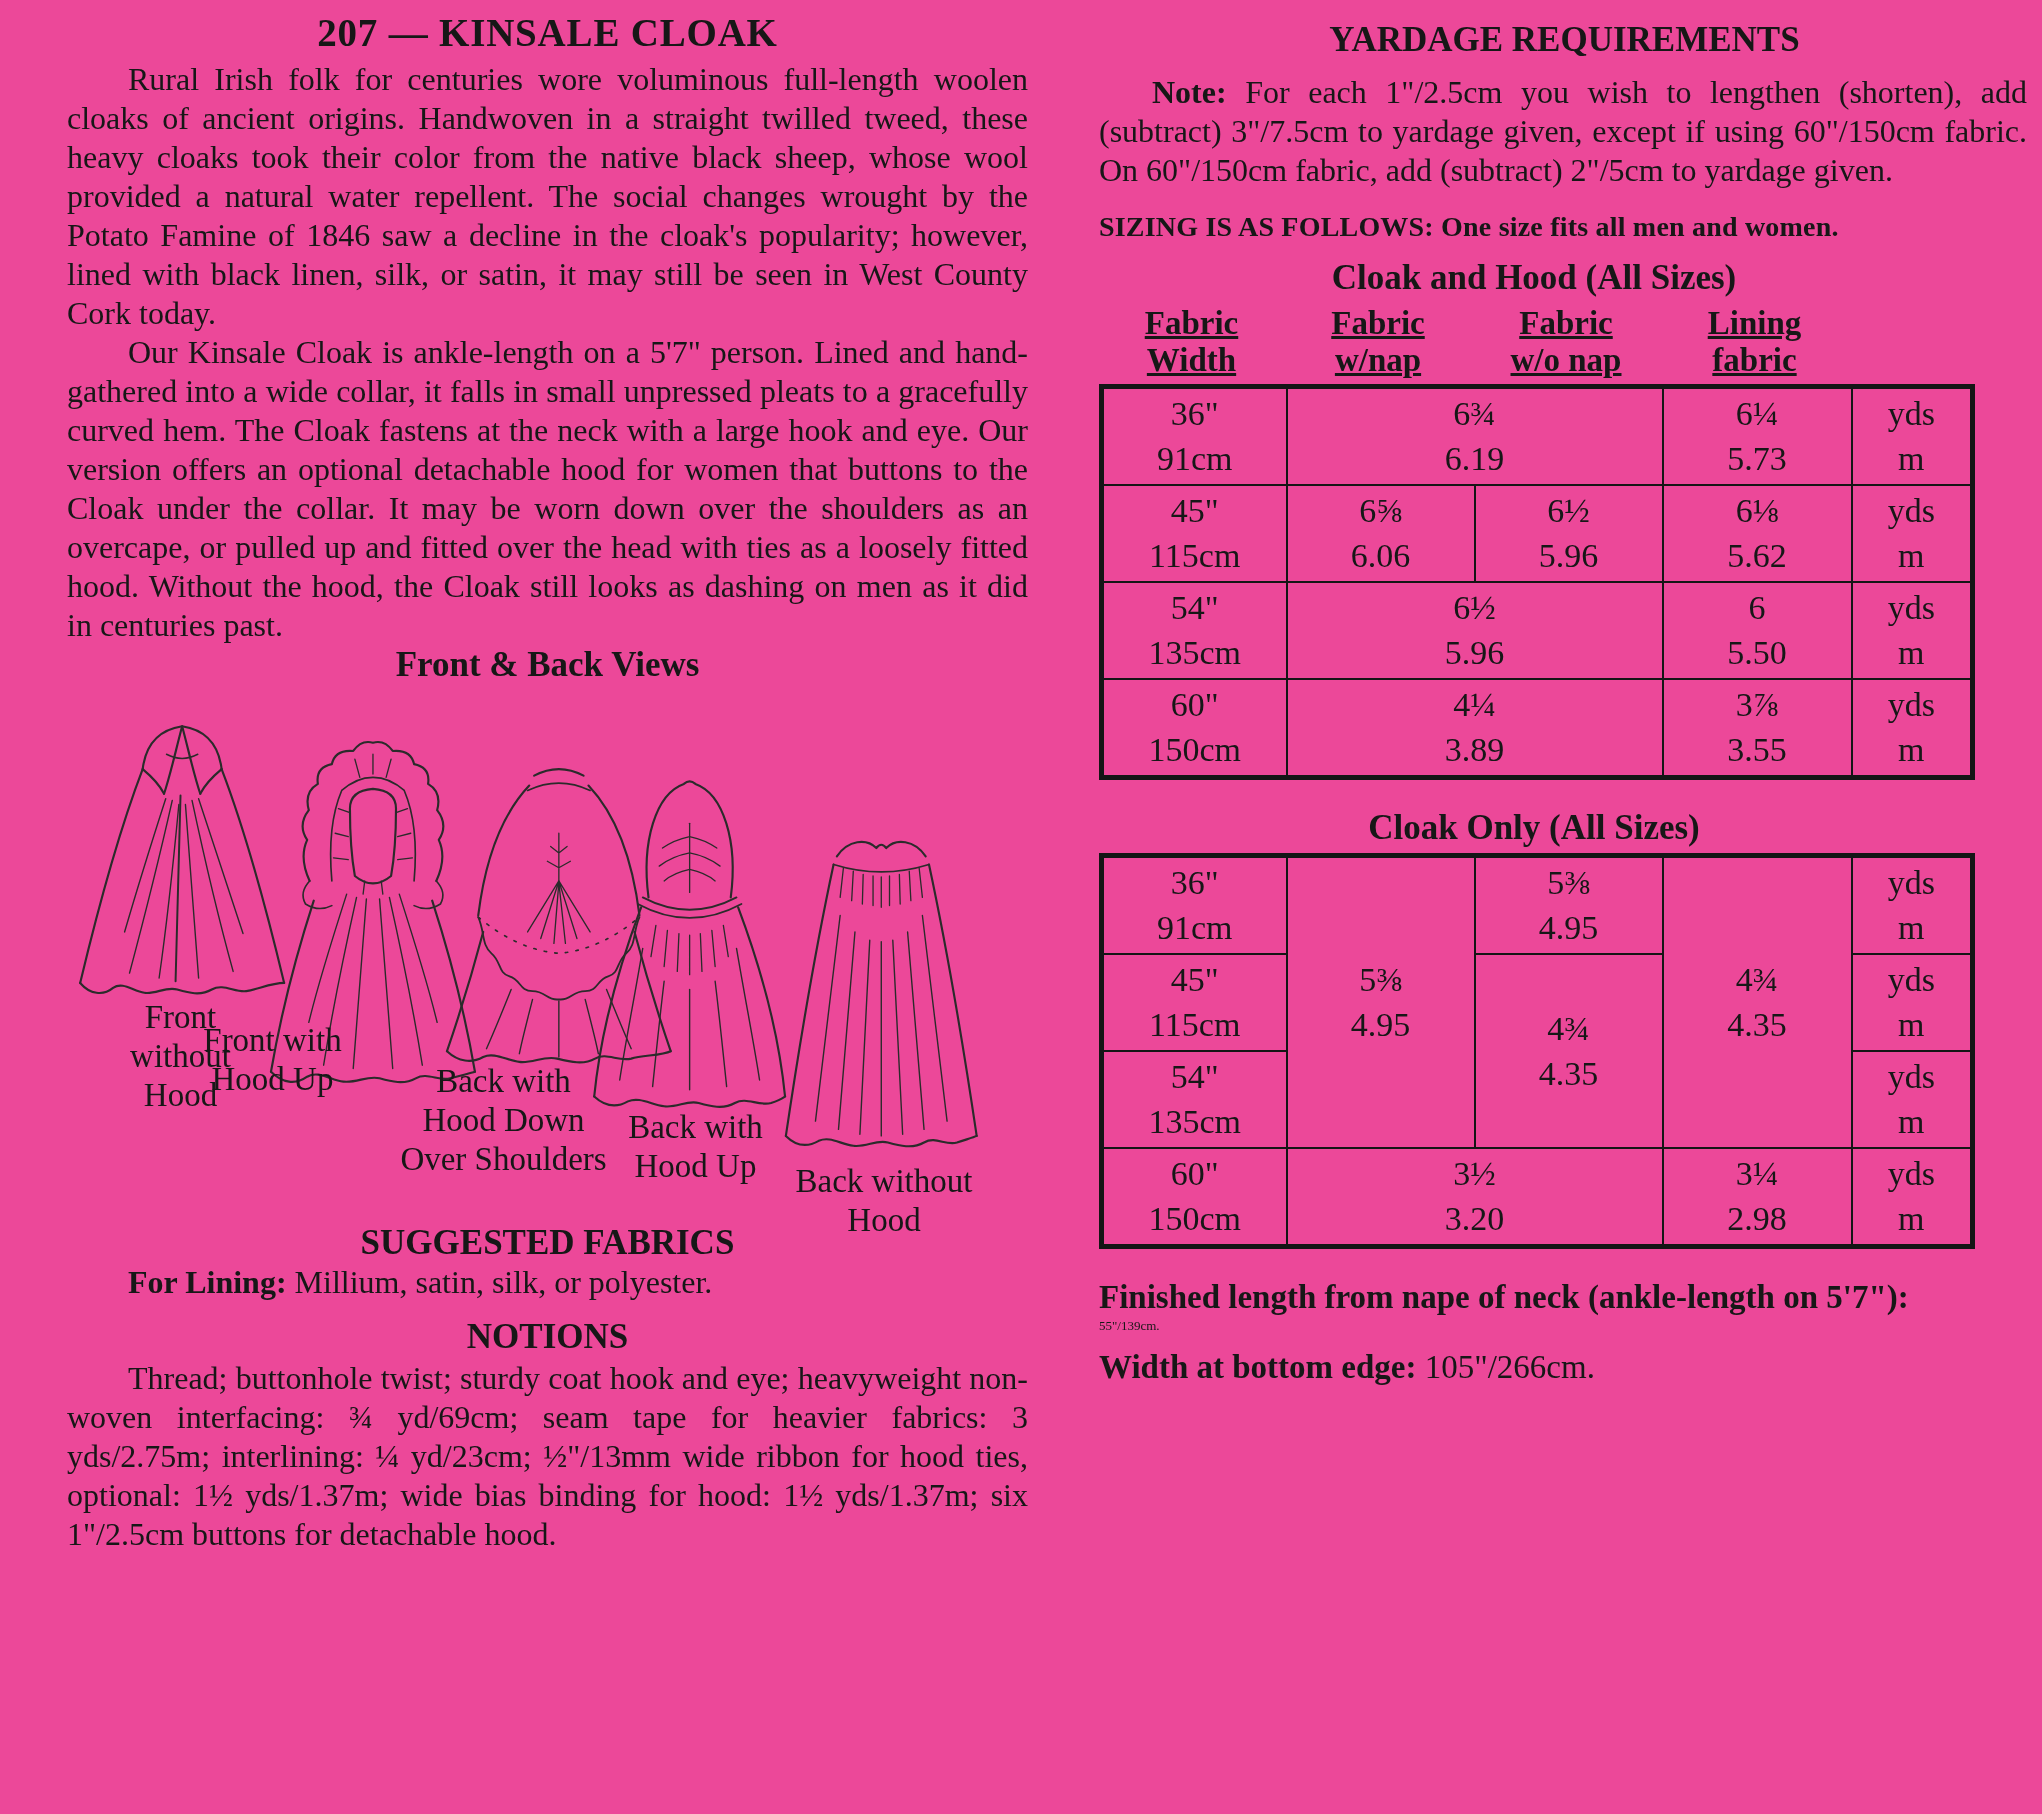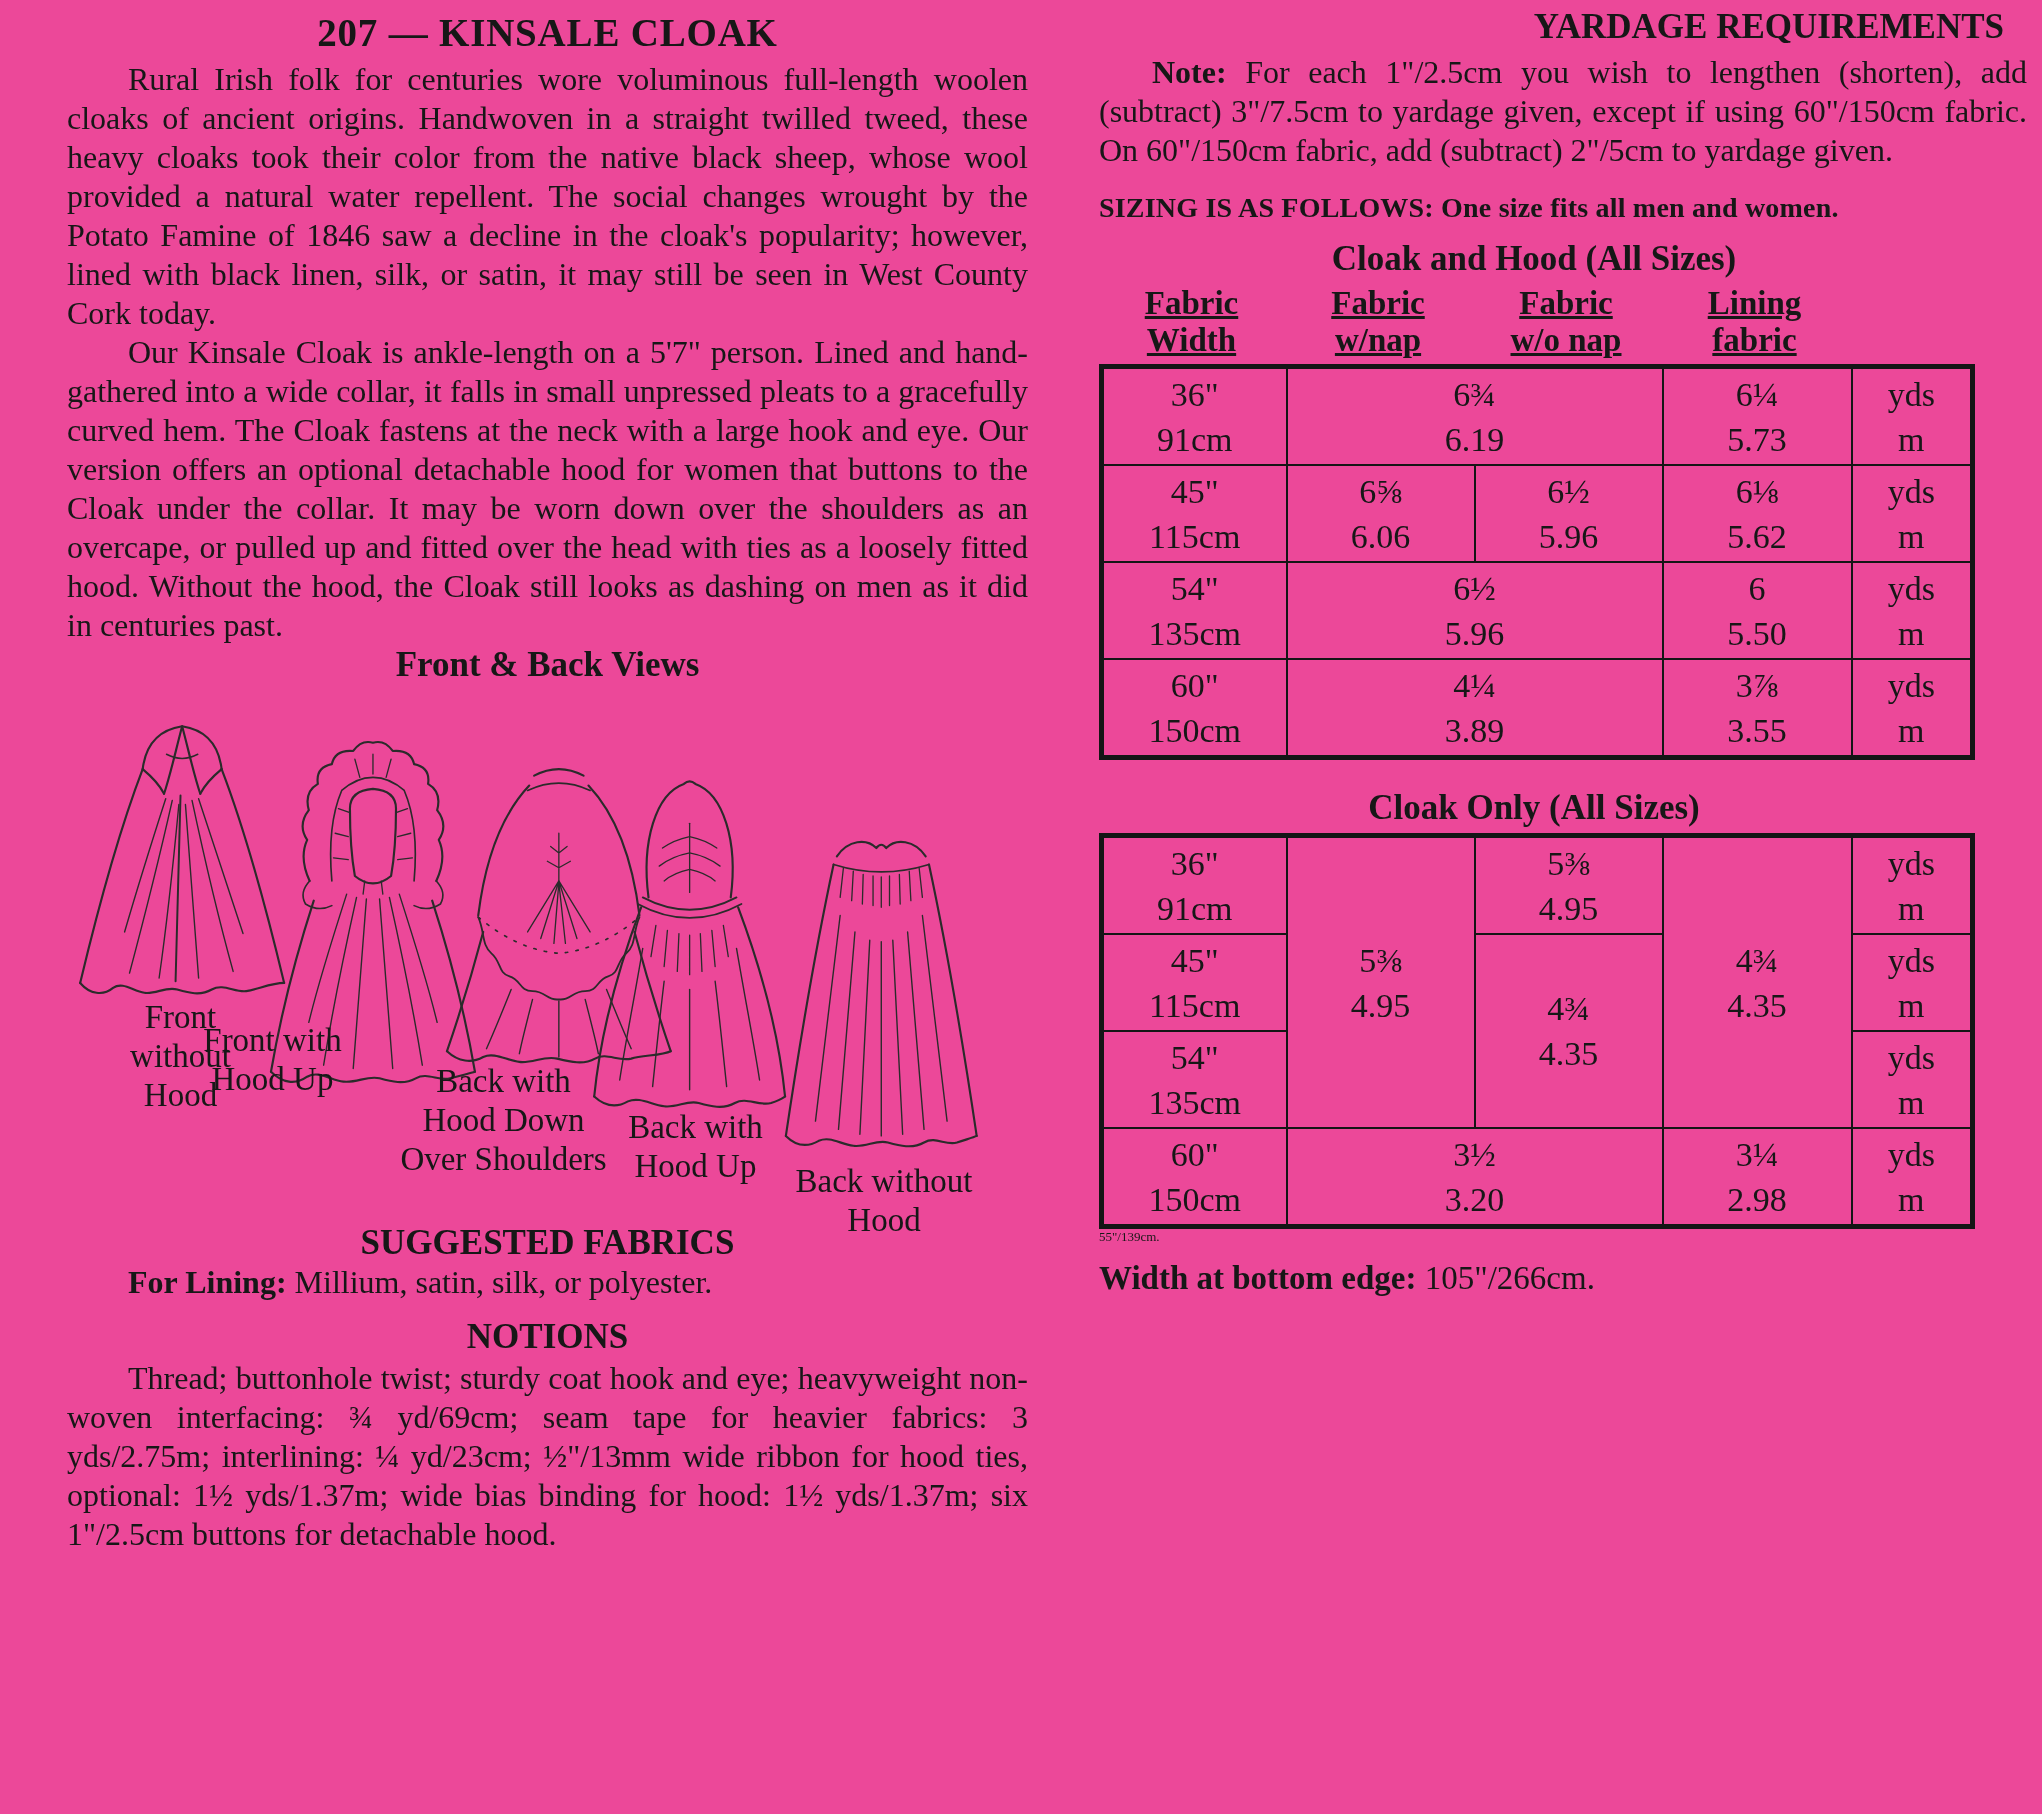--- a/index.html
+++ b/index.html
@@ -20,21 +20,21 @@
   .cap1 { left:23px;  top:313px; width:181px; }
   .cap2 { left:115px; top:336px; width:181px; }
   .cap3 { left:317px; top:377px; width:239px; }
   .cap4 { left:536px; top:423px; width:185px; }
   .cap5 { left:706px; top:477px; width:222px; }
 
   h2.fab { margin:3.3px 0 0; }
   h2.not { margin:15px 0 0; }
   p.after-h { margin-top:1.6px; }
 
-  .yr-head { margin:0; text-align:right; font-size:35px; font-weight:bold; width:905px; }
+  .yr-head { margin:13px; text-align:center; font-size:35px; font-weight:bold; width:905px; }
   p.note { margin:6.6px 0 0; font-size:32px; line-height:39px; text-align:justify; text-indent:53px; }
   .lead { font-weight:bold; }
   p.sizing { margin:21.4px 0 0; font-size:28px; font-weight:bold; letter-spacing:0.2px; }
   h3.tbl-title { margin:15px 0 0; width:870px; text-align:center; font-size:35px; font-weight:bold; }
   .cols-hdr { margin-top:6.6px; width:870px; display:grid; grid-template-columns:185px 188px 188px 189px 121px;text-decoration:underline; }
   .cols-hdr .ch { text-align:center; font-weight:bold; font-size:33px; line-height:37px; }
 
   table.yardage { border-collapse:collapse; margin-top:5px; table-layout:fixed; border:5.8px solid #151515; }
   table.yardage td { border:2.5px solid #151515; text-align:center; vertical-align:middle; padding:0; font-size:34px; }
   table.yardage td .ln { line-height:45px; }
@@ -382,19 +382,22 @@
               <div class="ln">2.98</div>
             </td>
         <td class="h115">
               <div class="ln">yds</div>
               <div class="ln">m</div>
             </td>
       </tr>
     </tbody>
       </table>
 
+    <p class="finfo">
+      <span class="lead">Finished length from nape of neck (ankle-length on 5'7"):</span>
+      </p>
       <div>55"/139cm.</div>
     <p></p>
 
     <p class="winfo"><span class="lead">Width at bottom edge:</span><span> 105"/266cm.</span></p>
   </div>
 </div>
 
 
 </body></html>

